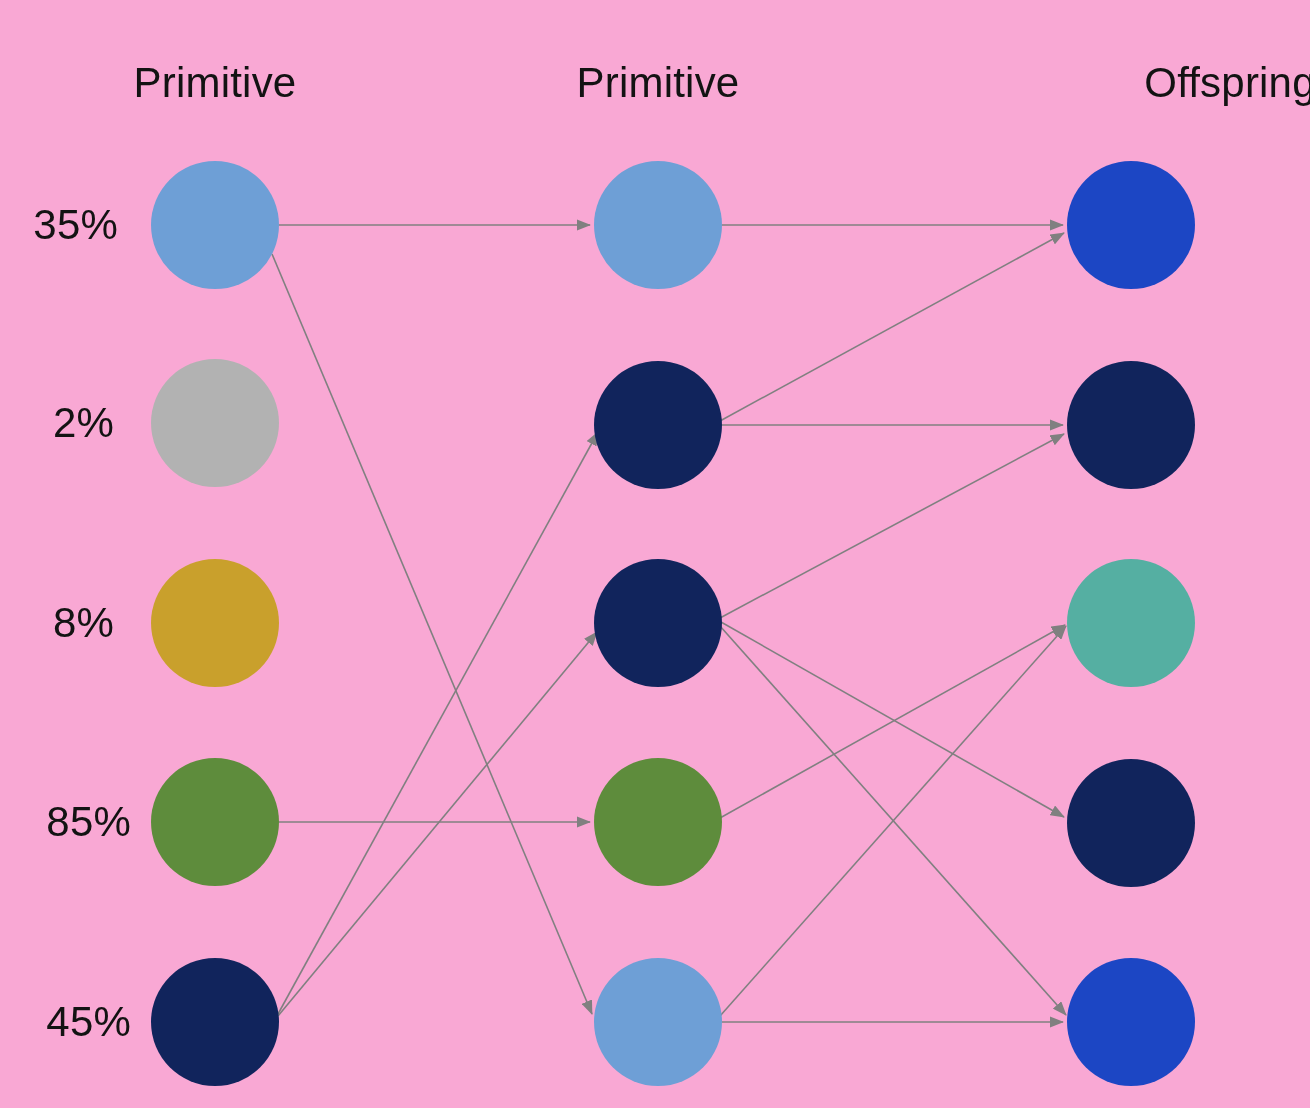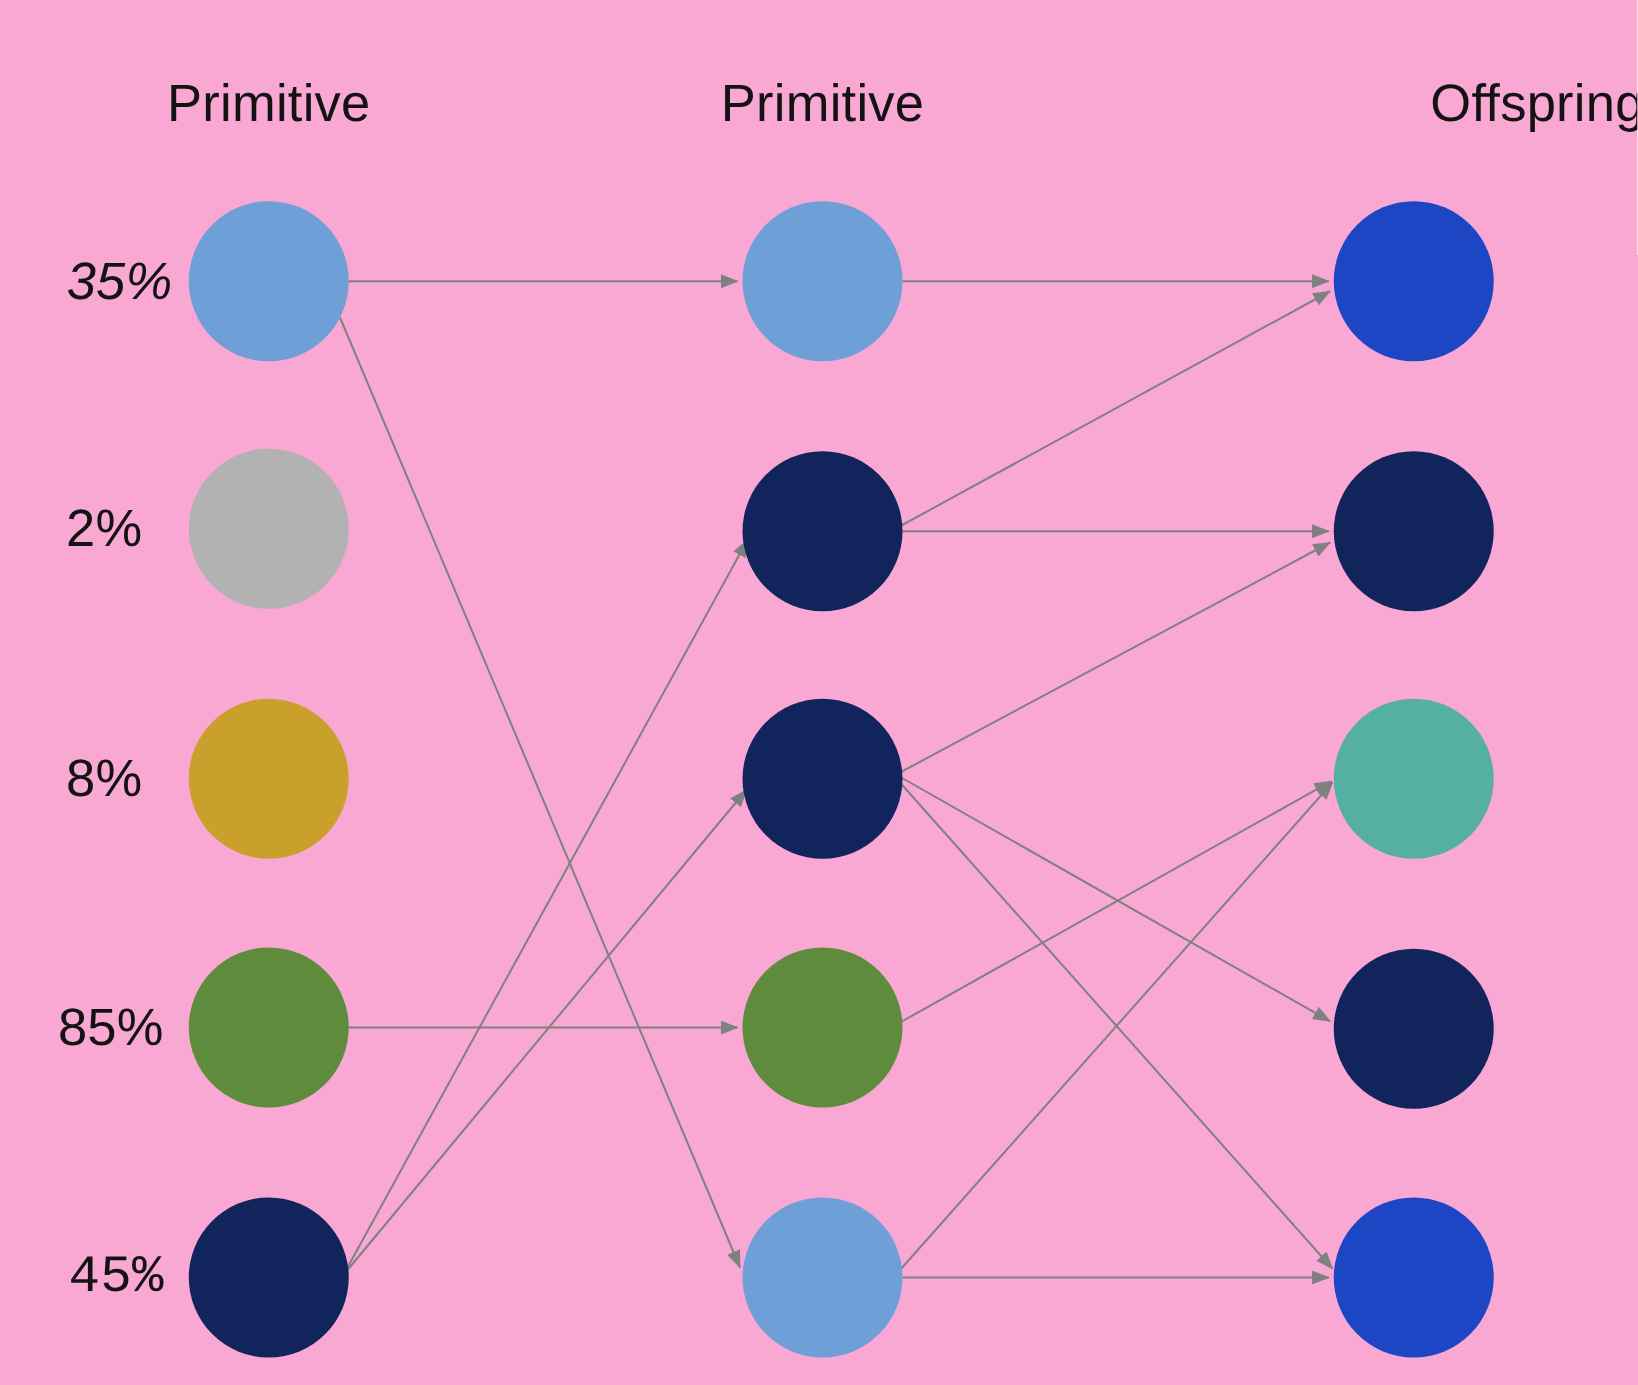--- a/index.html
+++ b/index.html
@@ -82,25 +82,25 @@
         <line x1="722" y1="1022" x2="1063" y2="1022" stroke="#808080" stroke-width="1.6" marker-end="url(#arrowhead)"></line>
       </g>
   </svg>
 
   <div id="headers">
       <div class="col-header" style="left: 215px; top: 62px;">Primitive</div>
       <div class="col-header" style="left: 658px; top: 62px;">Primitive</div>
       <div class="col-header" style="left: 1195px; top: 62px; margin-left: 35px;">Offspring</div>
     </div>
   <div id="pcts">
-      <div class="pct-label" style="left: 138px; top: 225px; font-style: italic;">35%</div>
+      <div class="pct-label" style="left: 118px; top: 225px;">35%</div>
       <div class="pct-label" style="left: 114px; top: 423px;">2%</div>
       <div class="pct-label" style="left: 114px; top: 623px;">8%</div>
       <div class="pct-label" style="left: 131px; top: 822px;">85%</div>
-      <div class="pct-label" style="left: 131px; top: 1022px; font-family: Liberation Mono, monospace;">45%</div>
+      <div class="pct-label" style="left: 131px; top: 1022px;">45%</div>
     </div>
   <div id="nodes">
       <div class="node" title="light_blue" style="left: 215px; top: 225px; width: 128px; height: 128px; background: rgb(110, 159, 214);"></div>
       <div class="node" title="grey" style="left: 215px; top: 423px; width: 128px; height: 128px; background: rgb(178, 178, 178);"></div>
       <div class="node" title="gold" style="left: 215px; top: 623px; width: 128px; height: 128px; background: rgb(201, 160, 44);"></div>
       <div class="node" title="green" style="left: 215px; top: 822px; width: 128px; height: 128px; background: rgb(94, 140, 60);"></div>
       <div class="node" title="navy" style="left: 215px; top: 1022px; width: 128px; height: 128px; background: rgb(17, 36, 92);"></div>
       <div class="node" title="light_blue" style="left: 658px; top: 225px; width: 128px; height: 128px; background: rgb(110, 159, 214);"></div>
       <div class="node" title="navy" style="left: 658px; top: 425px; width: 128px; height: 128px; background: rgb(17, 36, 92);"></div>
       <div class="node" title="navy" style="left: 658px; top: 623px; width: 128px; height: 128px; background: rgb(17, 36, 92);"></div>

